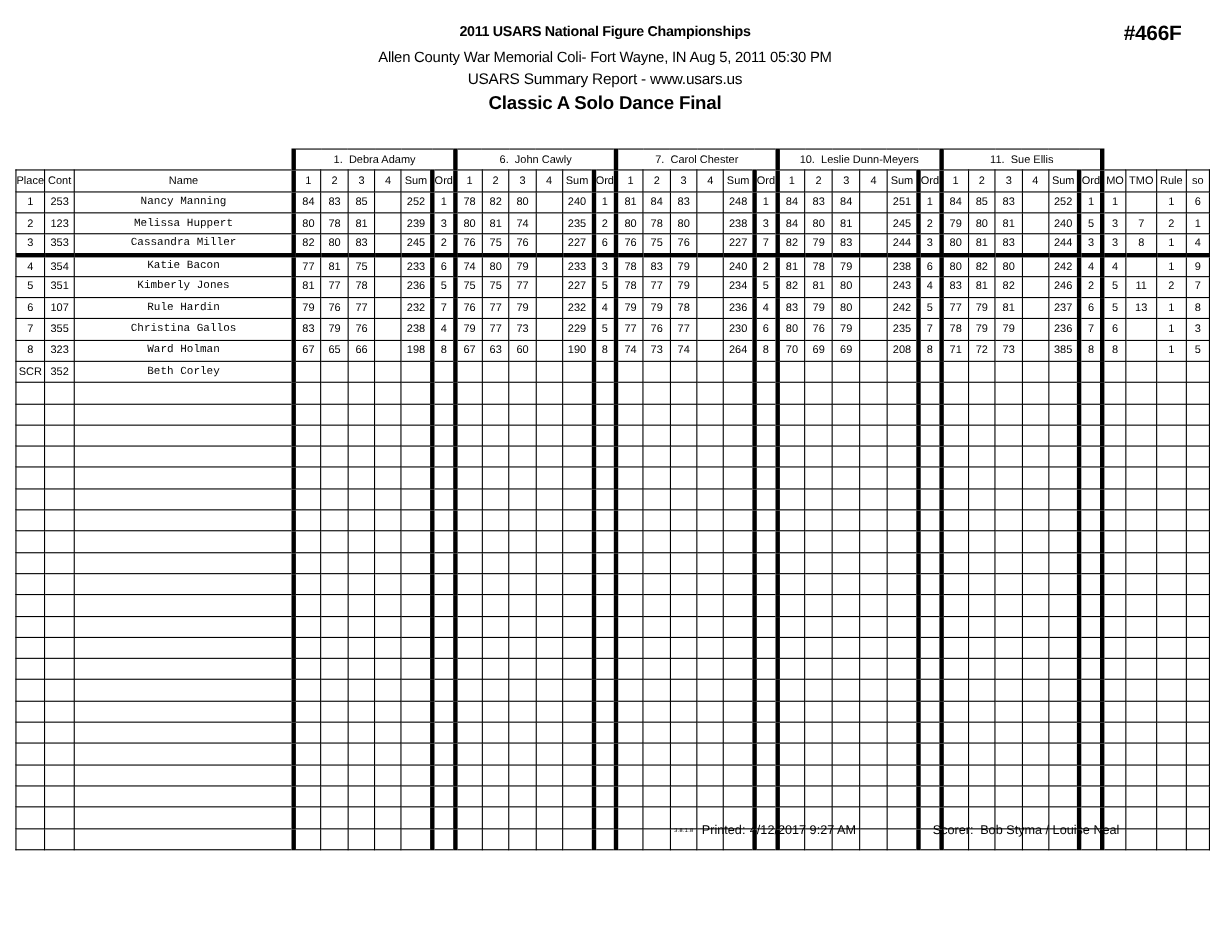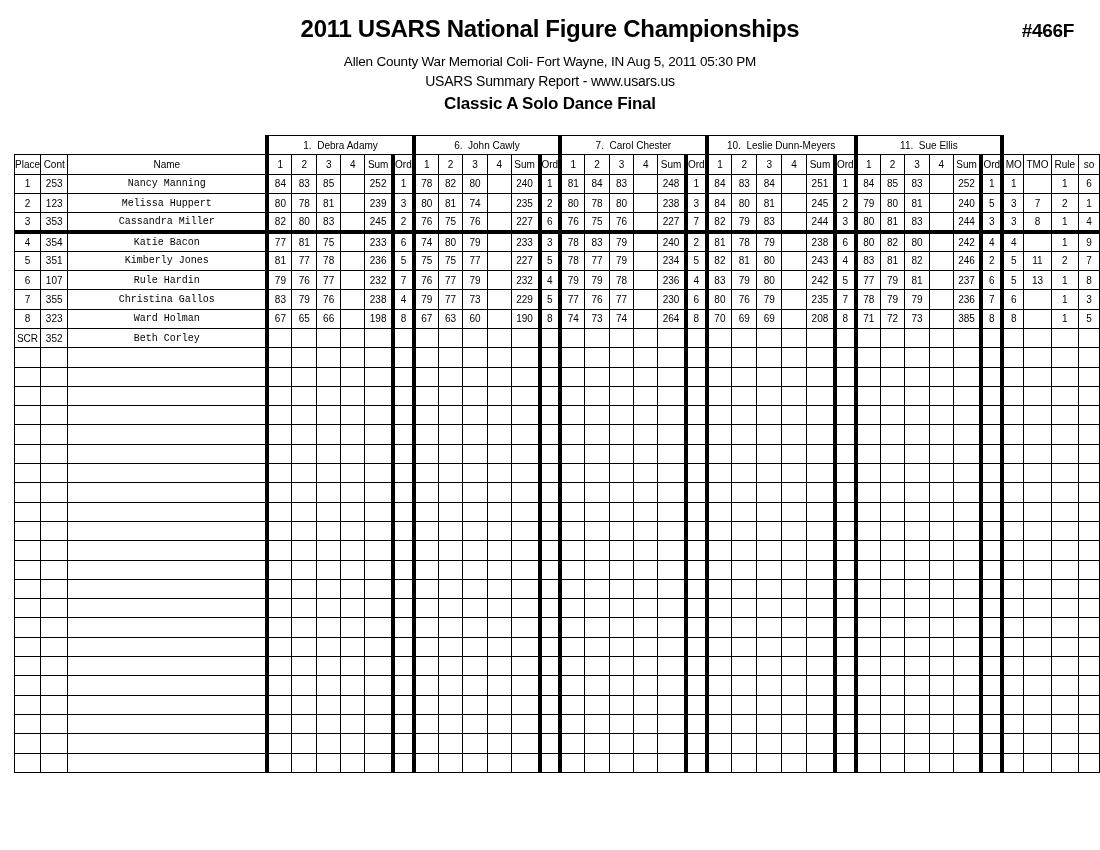--- a/index.html
+++ b/index.html
@@ -33,31 +33,31 @@
   .req-name { display: inline-block; padding-left: 5px; }
 
   
   #titles {
     position: absolute;
     left: 0; top: 18px;
     width: 1100px;
     text-align: center;
   }
   #meet-title {
-    font-size: 24px;
+    font-size: 13px;
     font-weight: bold;
     line-height: 22px;
     letter-spacing: -0.3px;
   }
   #venue-line {
     font-size: 13.5px;
     line-height: 18px;
     font-weight: normal;
     letter-spacing: -0.2px;
-    margin-top: 13px;
+    margin-top: 3px;
   }
   #event-title {
     font-size: 17px;
     font-weight: bold;
     line-height: 22px;
     letter-spacing: -0.2px;
     margin-top: 2px;
   }
   #report-line {
     font-size: 14px;
@@ -1472,14 +1472,23 @@
           <td class="score"></td>
           <td class="ord-cell"></td>
           <td class="tail"></td>
           <td class="tail"></td>
           <td class="tail"></td>
           <td class="tail"></td>
         </tr>
       </tbody>
   </table>
 
+  <div id="footer">
+    <span id="version">3.8.1.8</span>
+    <span id="printed">
+      <span class="lbl">Printed:</span><span>4/12/2017  9:27 AM</span>
+    </span>
+    <span id="scorer">
+      <span class="lbl">Scorer:</span><span>Bob Styma / Louise Neal</span>
+    </span>
+  </div>
 
 </div>
 
 </body></html>

